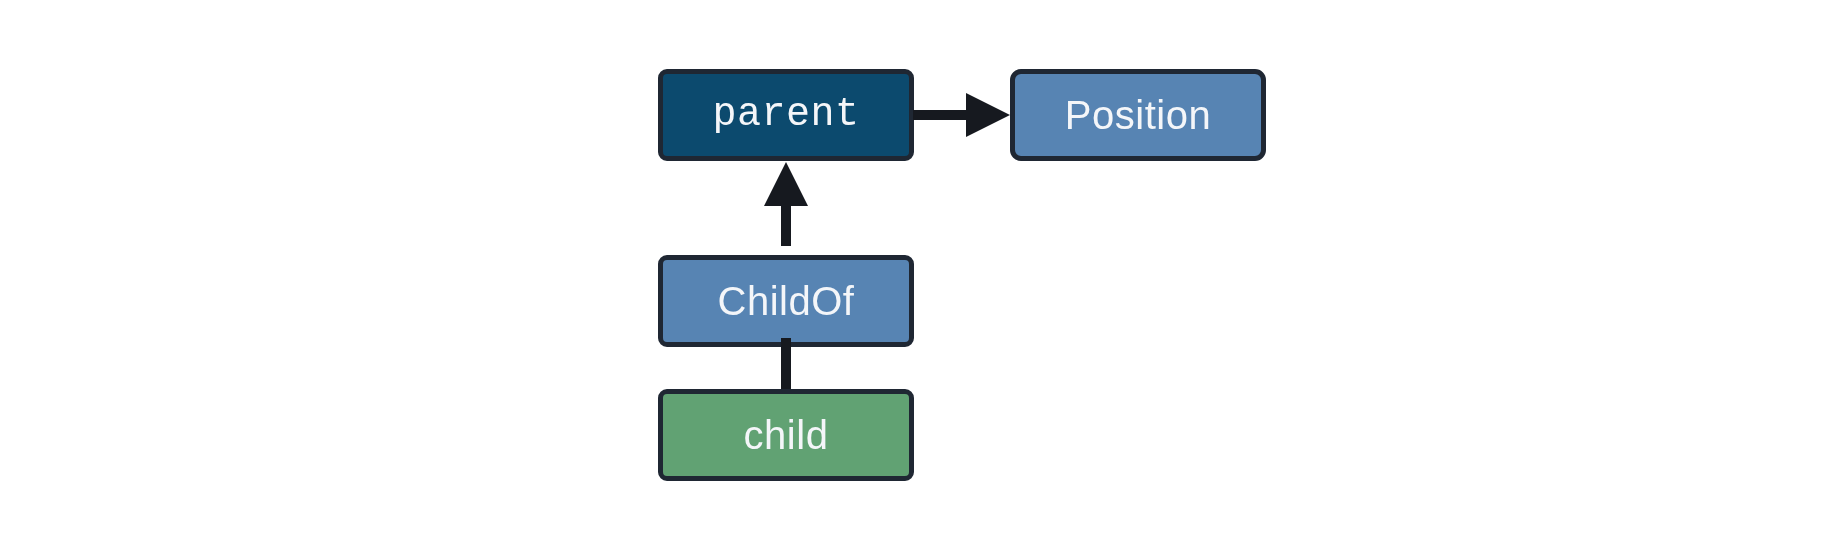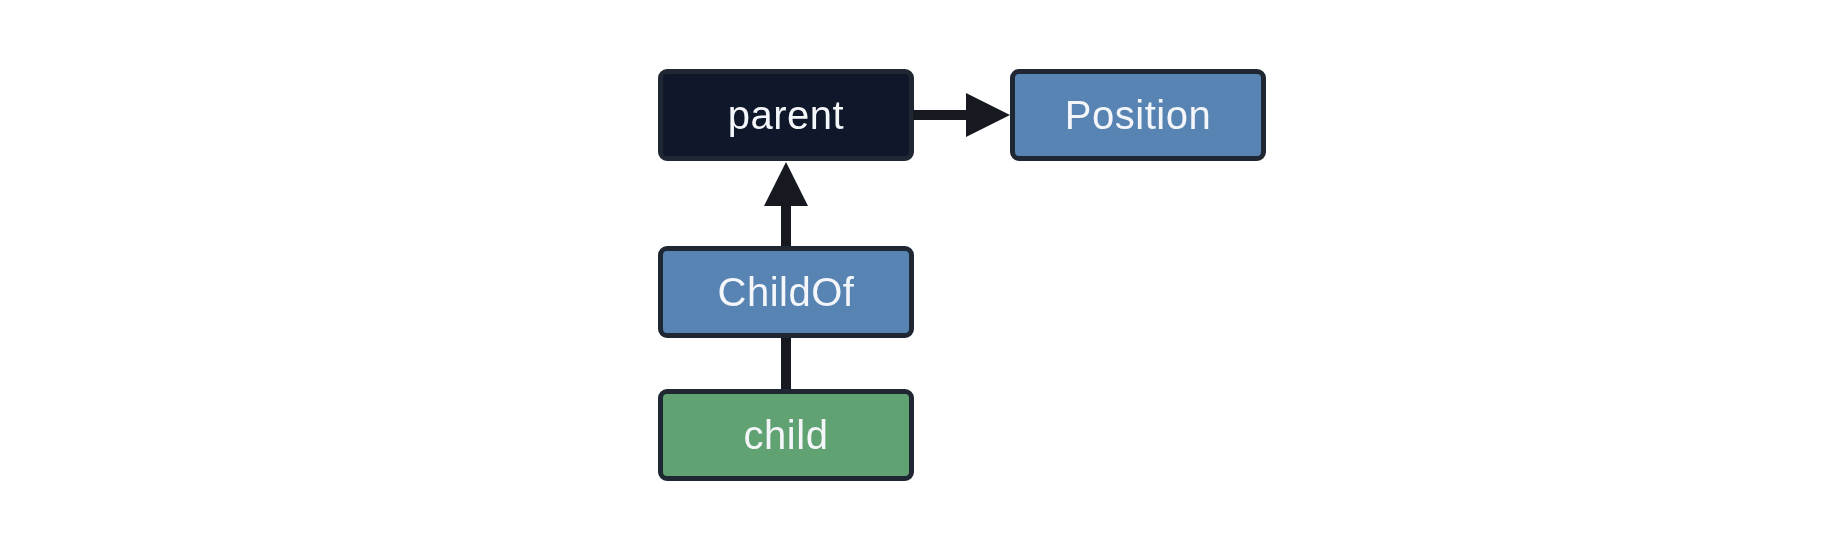--- a/index.html
+++ b/index.html
@@ -29,21 +29,21 @@
   .node .label {
     color: #f4f6f9;
     font-size: 40px;
     line-height: 1;
     letter-spacing: 0.5px;
     user-select: none;
   }
   
   .node-parent   { left: 658px;  top: 69px;  }
   .node-position { left: 1010px; top: 69px;  }
-  .node-childof  { left: 658px;  top: 246px; }
+  .node-childof  { left: 658px;  top: 255px; }
   .node-child    { left: 658px;  top: 389px; }
 
   
   .edge-part { position: absolute; }
   .shaft-h { left: 913px; top: 110px; width: 57px; height: 10px; }
   .head-right {
     left: 966px; top: 93px; width: 44px; height: 44px;
     clip-path: polygon(0 0, 100% 50%, 0 100%);
   }
   .shaft-v-up { left: 781px; top: 204px; width: 10px; height: 42px; }
@@ -51,25 +51,25 @@
     left: 764px; top: 162px; width: 44px; height: 44px;
     clip-path: polygon(50% 0, 100% 100%, 0 100%);
   }
   .line-child { left: 781px; top: 338px; width: 10px; height: 51px; }
 </style>
 </head>
 <body>
 
 <div class="canvas">
 
-  <div class="node node-parent" style="background-color: #0f172a;">
+  <div class="node node-parent" style="background-color: #0c4a6e; font-family: Liberation Mono, monospace;">
     <span class="label">parent</span>
   </div>
 
-  <div class="node node-position" style="background-color: rgb(87, 132, 179);">
+  <div class="node node-position" style="background-color: rgb(87, 132, 179); border-radius: 11px;">
     <span class="label">Position</span>
   </div>
 
   <div class="node node-childof" style="background-color: rgb(87, 132, 179);">
     <span class="label">ChildOf</span>
   </div>
 
   <div class="node node-child" style="background-color: rgb(97, 162, 115); justify-content: center;">
     <span class="label">child</span>
   </div>

